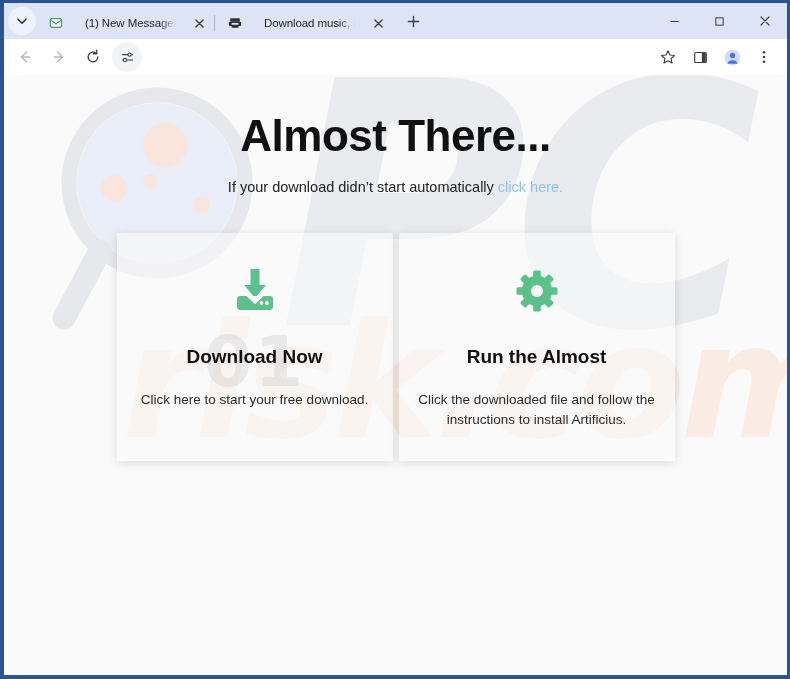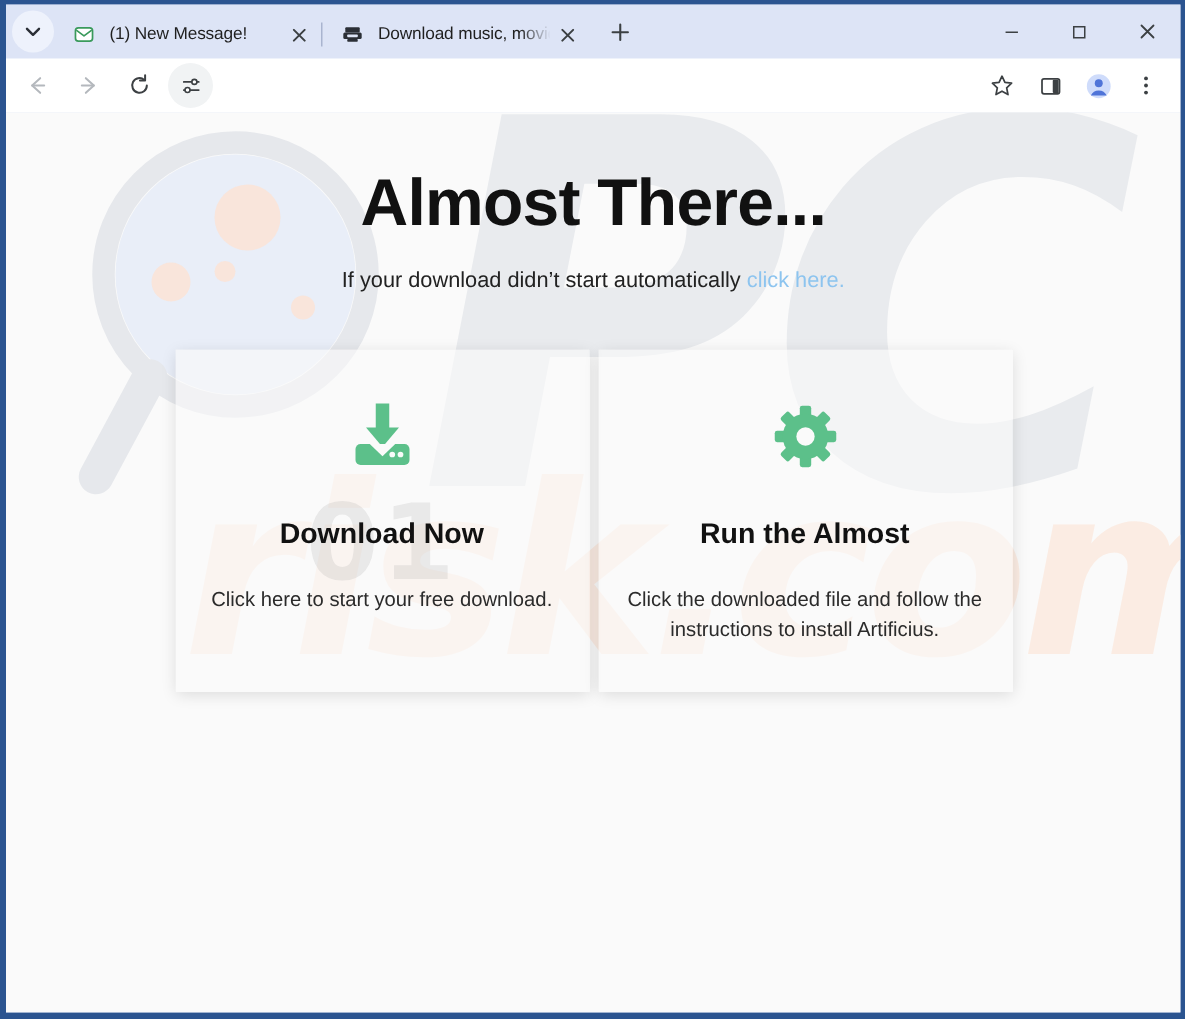--- a/index.html
+++ b/index.html
@@ -54,21 +54,21 @@
     position: relative;
     height: 32px;
     display: flex;
     align-items: center;
     padding: 0 6px 0 12px;
     border-radius: 9px 9px 0 0;
     flex: 0 0 auto;
     cursor: pointer;
     overflow: hidden;
   }
-  .tab.inactive { width: 178px; background: transparent; }
+  .tab.inactive { width: 178px; background: transparent; gap: 12px; }
   .tab.active {
     width: 178px;
     background: #ffffff;
   }
   .tab-favicon {
     width: 16px; height: 16px;
     flex: 0 0 16px;
     margin-right: 9px;
     display: flex; align-items: center; justify-content: center;
   }

